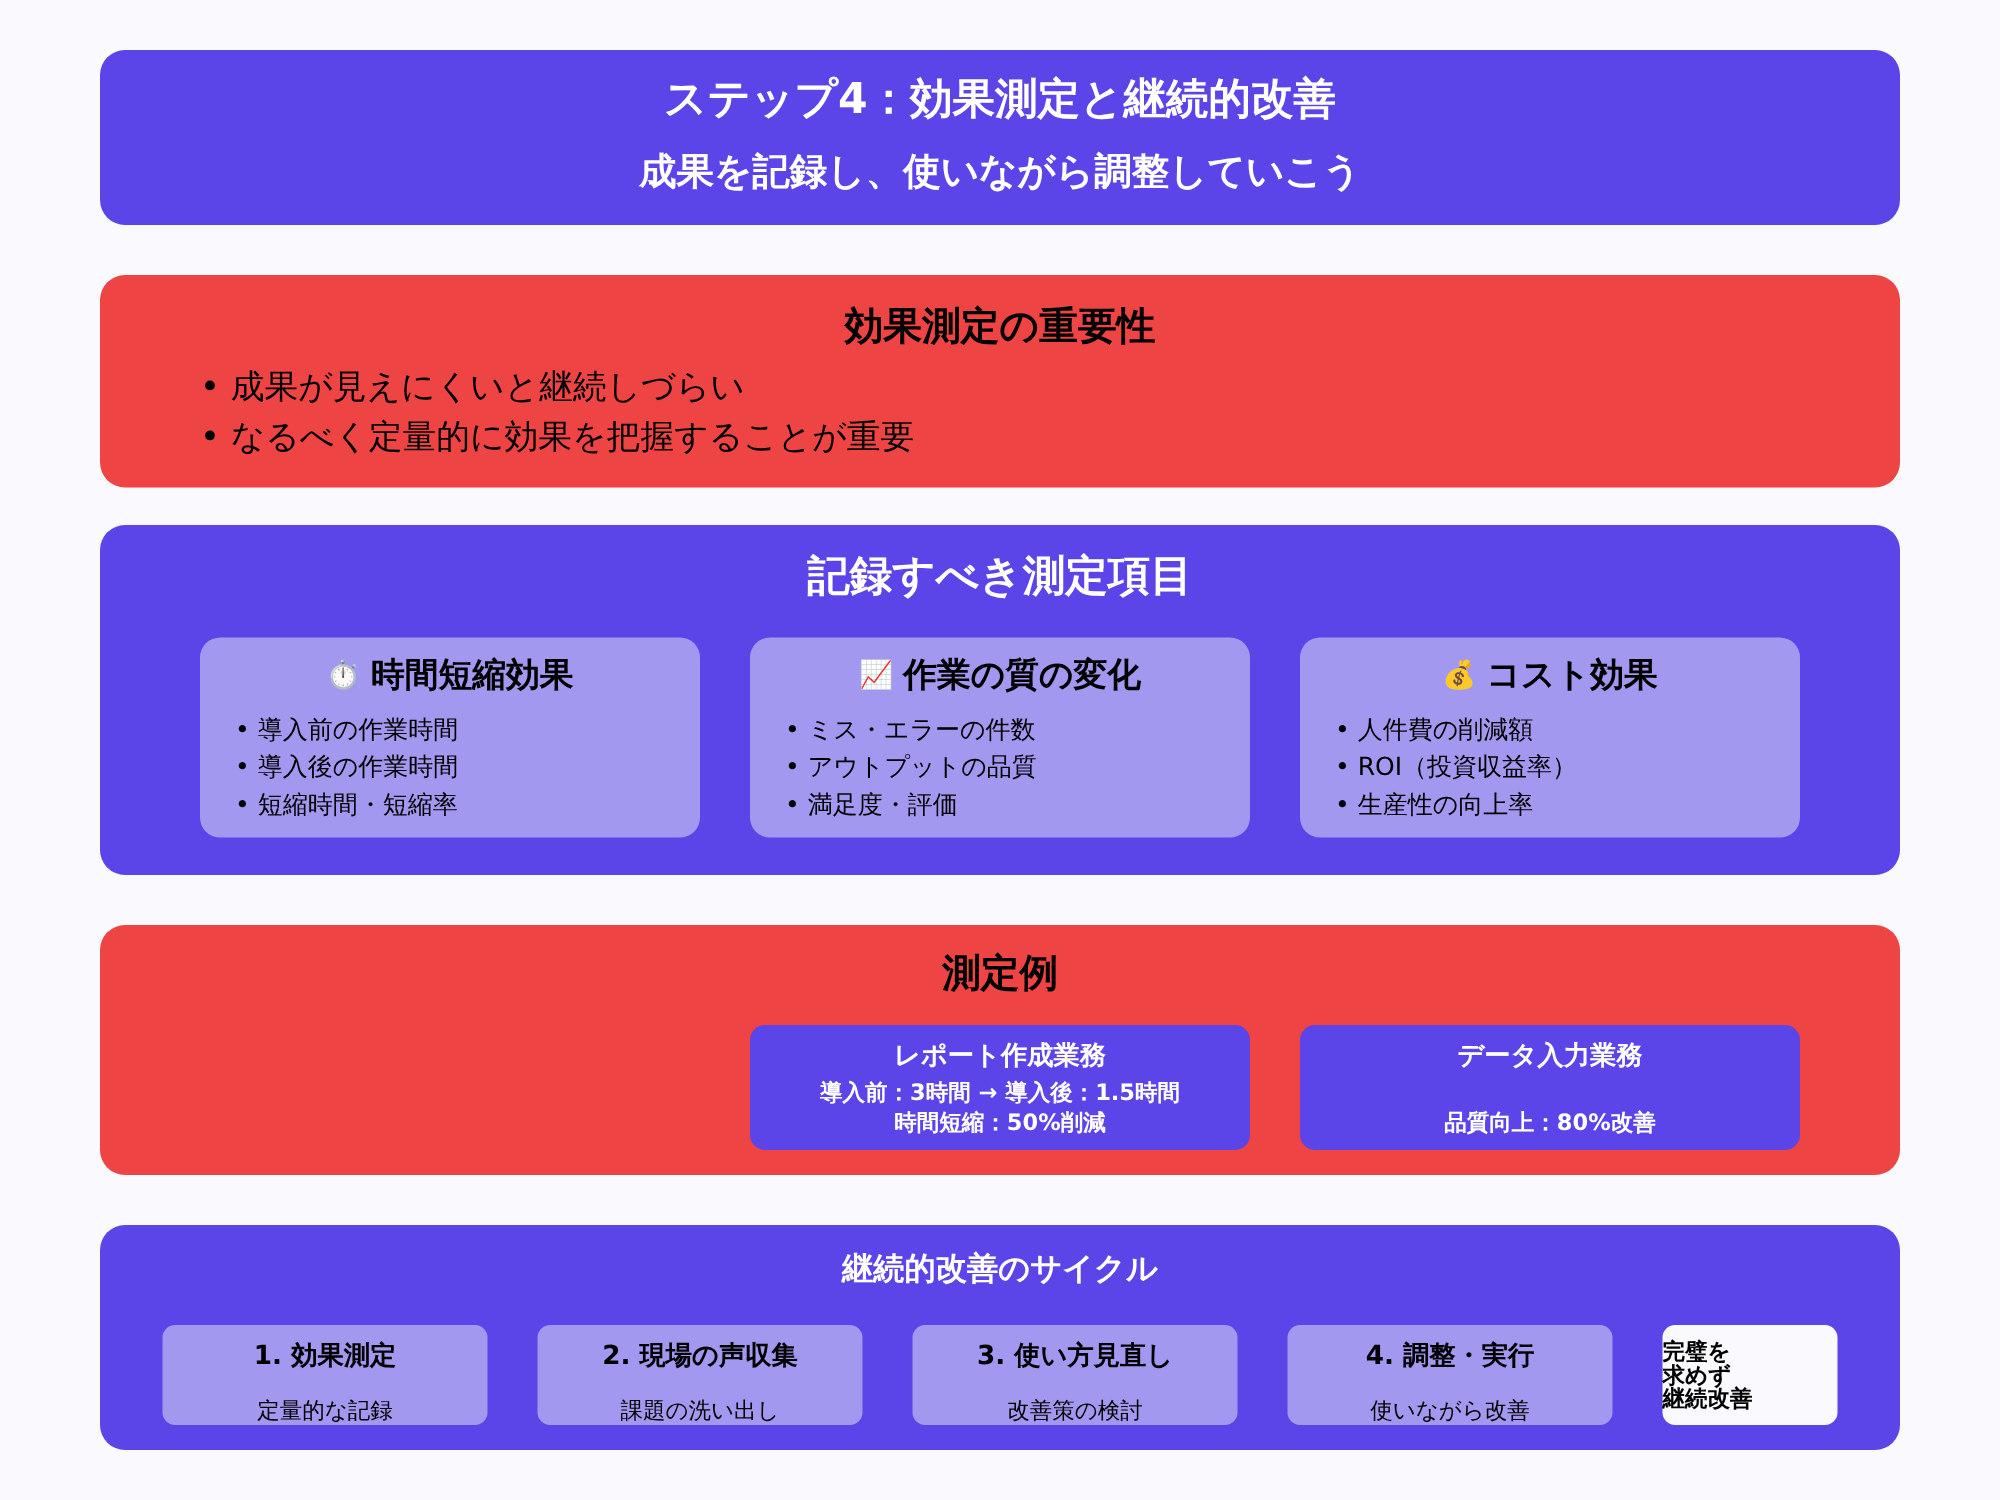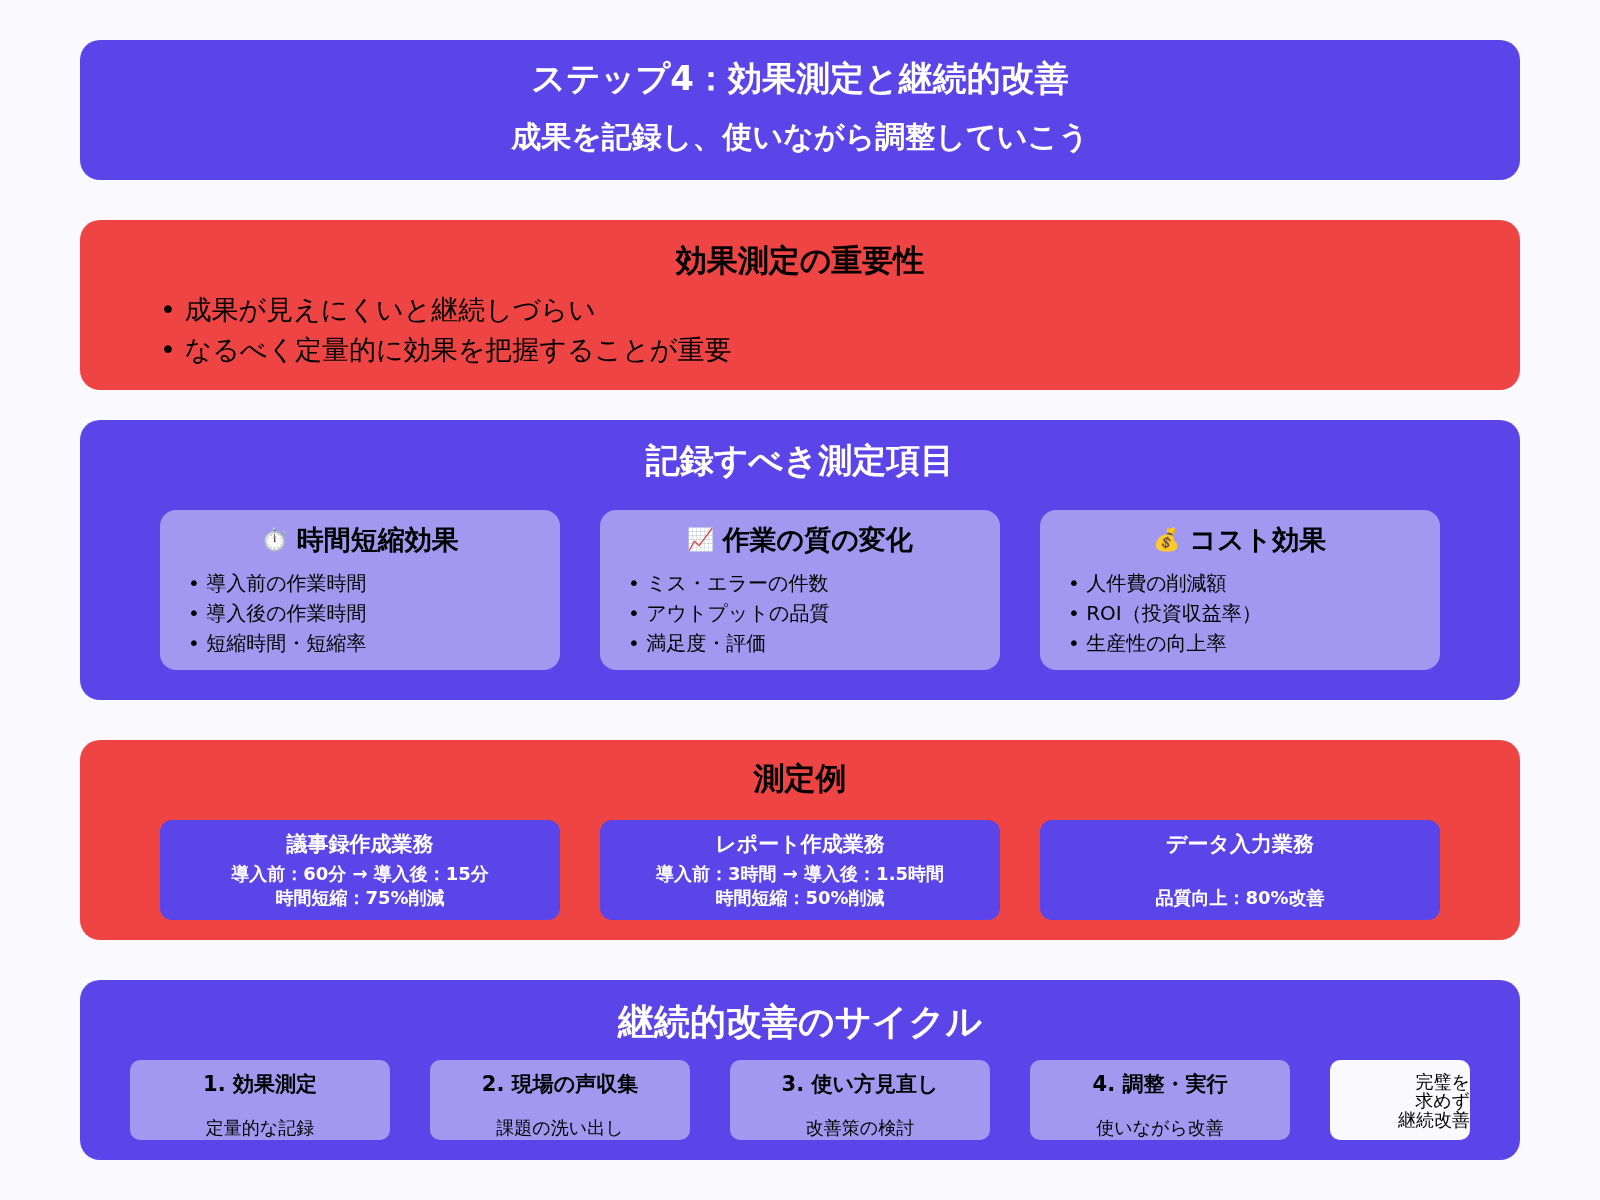--- a/index.html
+++ b/index.html
@@ -34,25 +34,25 @@
 
   
   #s4 { top: 740px; height: 200px; }
   #s4 .h { position: absolute; top: 18px; left: 0; width: 100%; font-size: 31px; font-weight: bold; }
   .ecard { position: absolute; top: 80px; width: 400px; height: 100px; border-radius: 12px; background: #5b45e8; color: #fff; text-align: center; }
   .ecard .et { position: absolute; top: 10px; left: 0; width: 100%; font-size: 21px; font-weight: bold; }
   .ecard .el { position: absolute; left: 0; width: 100%; font-size: 18px; font-weight: bold; }
 
   
   #s5 { top: 980px; height: 180px; }
-  #s5 .h { position: absolute; top: 18px; left: 0; width: 100%; font-size: 36px; font-weight: bold; }
+  #s5 .h { position: absolute; top: 18px; left: 0; width: 100%; font-size: 25px; font-weight: bold; }
   .ccard { position: absolute; top: 80px; width: 260px; height: 80px; border-radius: 10px; background: #a398ef; text-align: center; color: #000; }
   .ccard .ct { position: absolute; top: 10px; left: 0; width: 100%; font-size: 21px; font-weight: bold; }
   .ccard .cs { position: absolute; top: 56px; left: 0; width: 100%; font-size: 18px; text-align: center; }
-  .final { position: absolute; top: 80px; left: 1250px; width: 140px; height: 80px; border-radius: 10px; background: #f9f9fe; color: #000; text-align: right; font-weight: normal; font-size: 18px; line-height: 19px; padding-top: 12px; }
+  .final { position: absolute; top: 80px; left: 1250px; width: 140px; height: 80px; border-radius: 10px; background: #f9f9fe; color: #000; text-align: left; font-weight: bold; font-size: 18px; line-height: 19px; padding-top: 12px; }
   .final span { display: block; }
 </style>
 </head>
 <body>
 
 <div id="s1" class="sec dark">
   <div class="t1 white center">ステップ4：効果測定と継続的改善</div>
   <div class="t2 white center">成果を記録し、使いながら調整していこう</div>
 </div>
 
@@ -97,25 +97,20 @@
       <li>• 人件費の削減額</li>
       <li>• ROI（投資収益率）</li>
       <li>• 生産性の向上率</li>
     </ul>
   </div>
 </div>
 
 <div id="s4" class="sec light">
   <div class="h black center">測定例</div>
 
-  <div class="ecard" style="left:80px;">
-    <div class="et">議事録作成業務</div>
-    <div class="el" style="top:42px;">導入前：60分 → 導入後：15分</div>
-    <div class="el" style="top:66px;">時間短縮：75%削減</div>
-  </div>
 
   <div class="ecard" style="left:520px;">
     <div class="et">レポート作成業務</div>
     <div class="el" style="top:42px;">導入前：3時間 → 導入後：1.5時間</div>
     <div class="el" style="top:66px;">時間短縮：50%削減</div>
   </div>
 
   <div class="ecard" style="left:960px;">
     <div class="et">データ入力業務</div>
     <div class="el" style="top:66px;">品質向上：80%改善</div>

